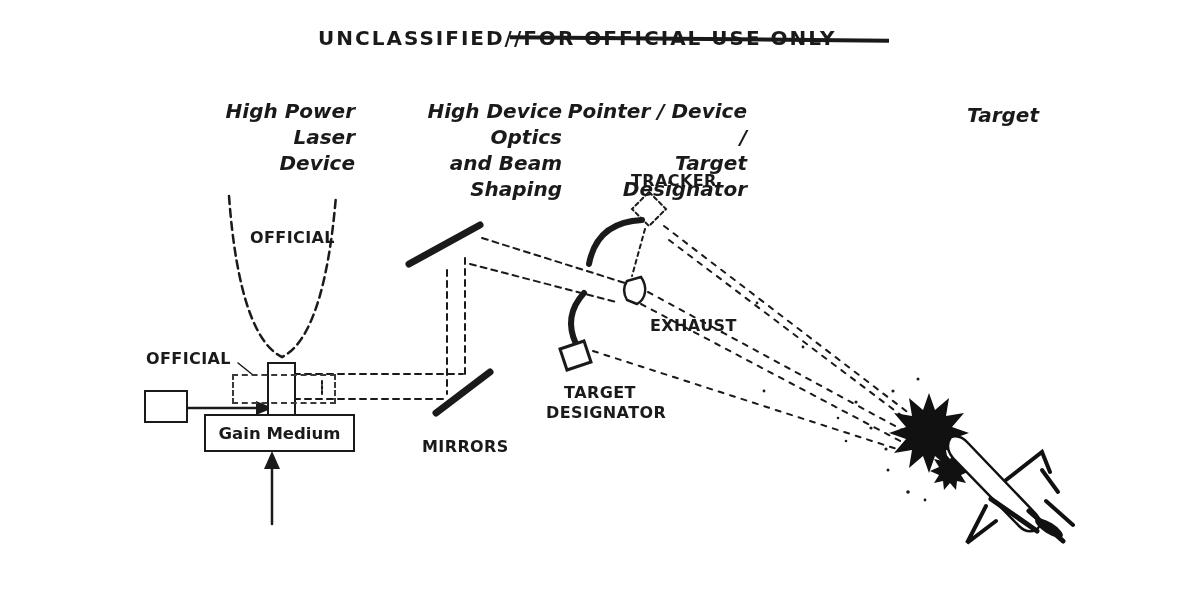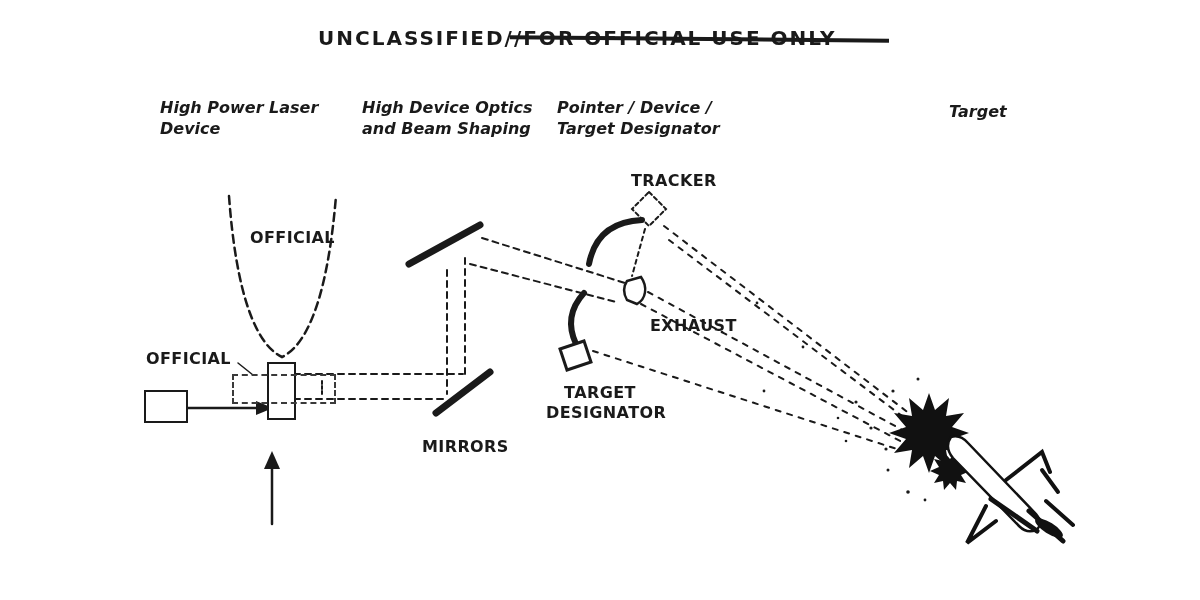--- a/index.html
+++ b/index.html
@@ -7,21 +7,21 @@
     position:relative;width:1200px;height:600px;background:#ffffff;
     font-family:"DejaVu Sans","Liberation Sans",sans-serif;color:#1a1a1a;
     overflow:hidden;
   }
   .abs{position:absolute;}
   
   #banner{top:26px;left:318px;font-size:20px;font-weight:bold;letter-spacing:2px;white-space:nowrap;}
   .struck-wrap{position:relative;display:inline-block;}
   .strike-line{position:absolute;left:-4px;right:-52px;top:11px;height:4px;background:#1a1a1a;transform:rotate(0.5deg);}
   
-  .col-head{font-size:16px;font-weight:bold;font-style:italic;text-align:left;line-height:1.3;white-space:pre-line;}
+  .col-head{font-size:20px;font-weight:bold;font-style:italic;text-align:right;line-height:1.3;white-space:pre-line;}
   
   .lbl{font-size:16px;font-weight:bold;letter-spacing:0.4px;text-align:center;white-space:pre-line;line-height:1.25;}
   
   .box{position:absolute;border:2.5px solid #1a1a1a;background:#fff;display:flex;align-items:center;justify-content:center;}
   .dashedbox{position:absolute;border:2px dashed #3a3a3a;background:transparent;}
   #gain-medium-box span{font-size:16.5px;font-weight:bold;}
   #energy-source-box span{font-size:12.5px;font-weight:bold;letter-spacing:0.6px;}
   #atm-effects{font-size:12.5px;font-weight:bold;line-height:1.35;}
   svg{position:absolute;top:0;left:0;}
 </style>
@@ -134,14 +134,17 @@
   <div class="abs lbl" style="left:146px;top:349px;width:95px;text-align:left;">OFFICIAL</div>
   <div class="abs lbl" style="left:422px;top:437px;width:70px;text-align:center;">MIRRORS</div>
   <div class="abs lbl" style="left:631px;top:171px;width:72px;">TRACKER</div>
   <div class="abs lbl" style="left:650px;top:316px;width:72px;">EXHAUST</div>
   <div class="abs lbl" style="left:546px;top:383px;width:108px;">TARGET
 DESIGNATOR</div>
 
   <div class="box" style="left:144px;top:390px;width:40px;height:29px;"></div>
   <div class="box" style="left:267px;top:362px;width:25px;height:54px;border-width:2px;"></div>
   <div class="dashedbox" style="left:232px;top:374px;width:100px;height:26px;"></div>
+  <div class="box" id="gain-medium-box" style="left:204px;top:414px;width:147px;height:34px;">
+    <span>Gain Medium</span>
+  </div>
 
 </div>
 
 </body></html>

